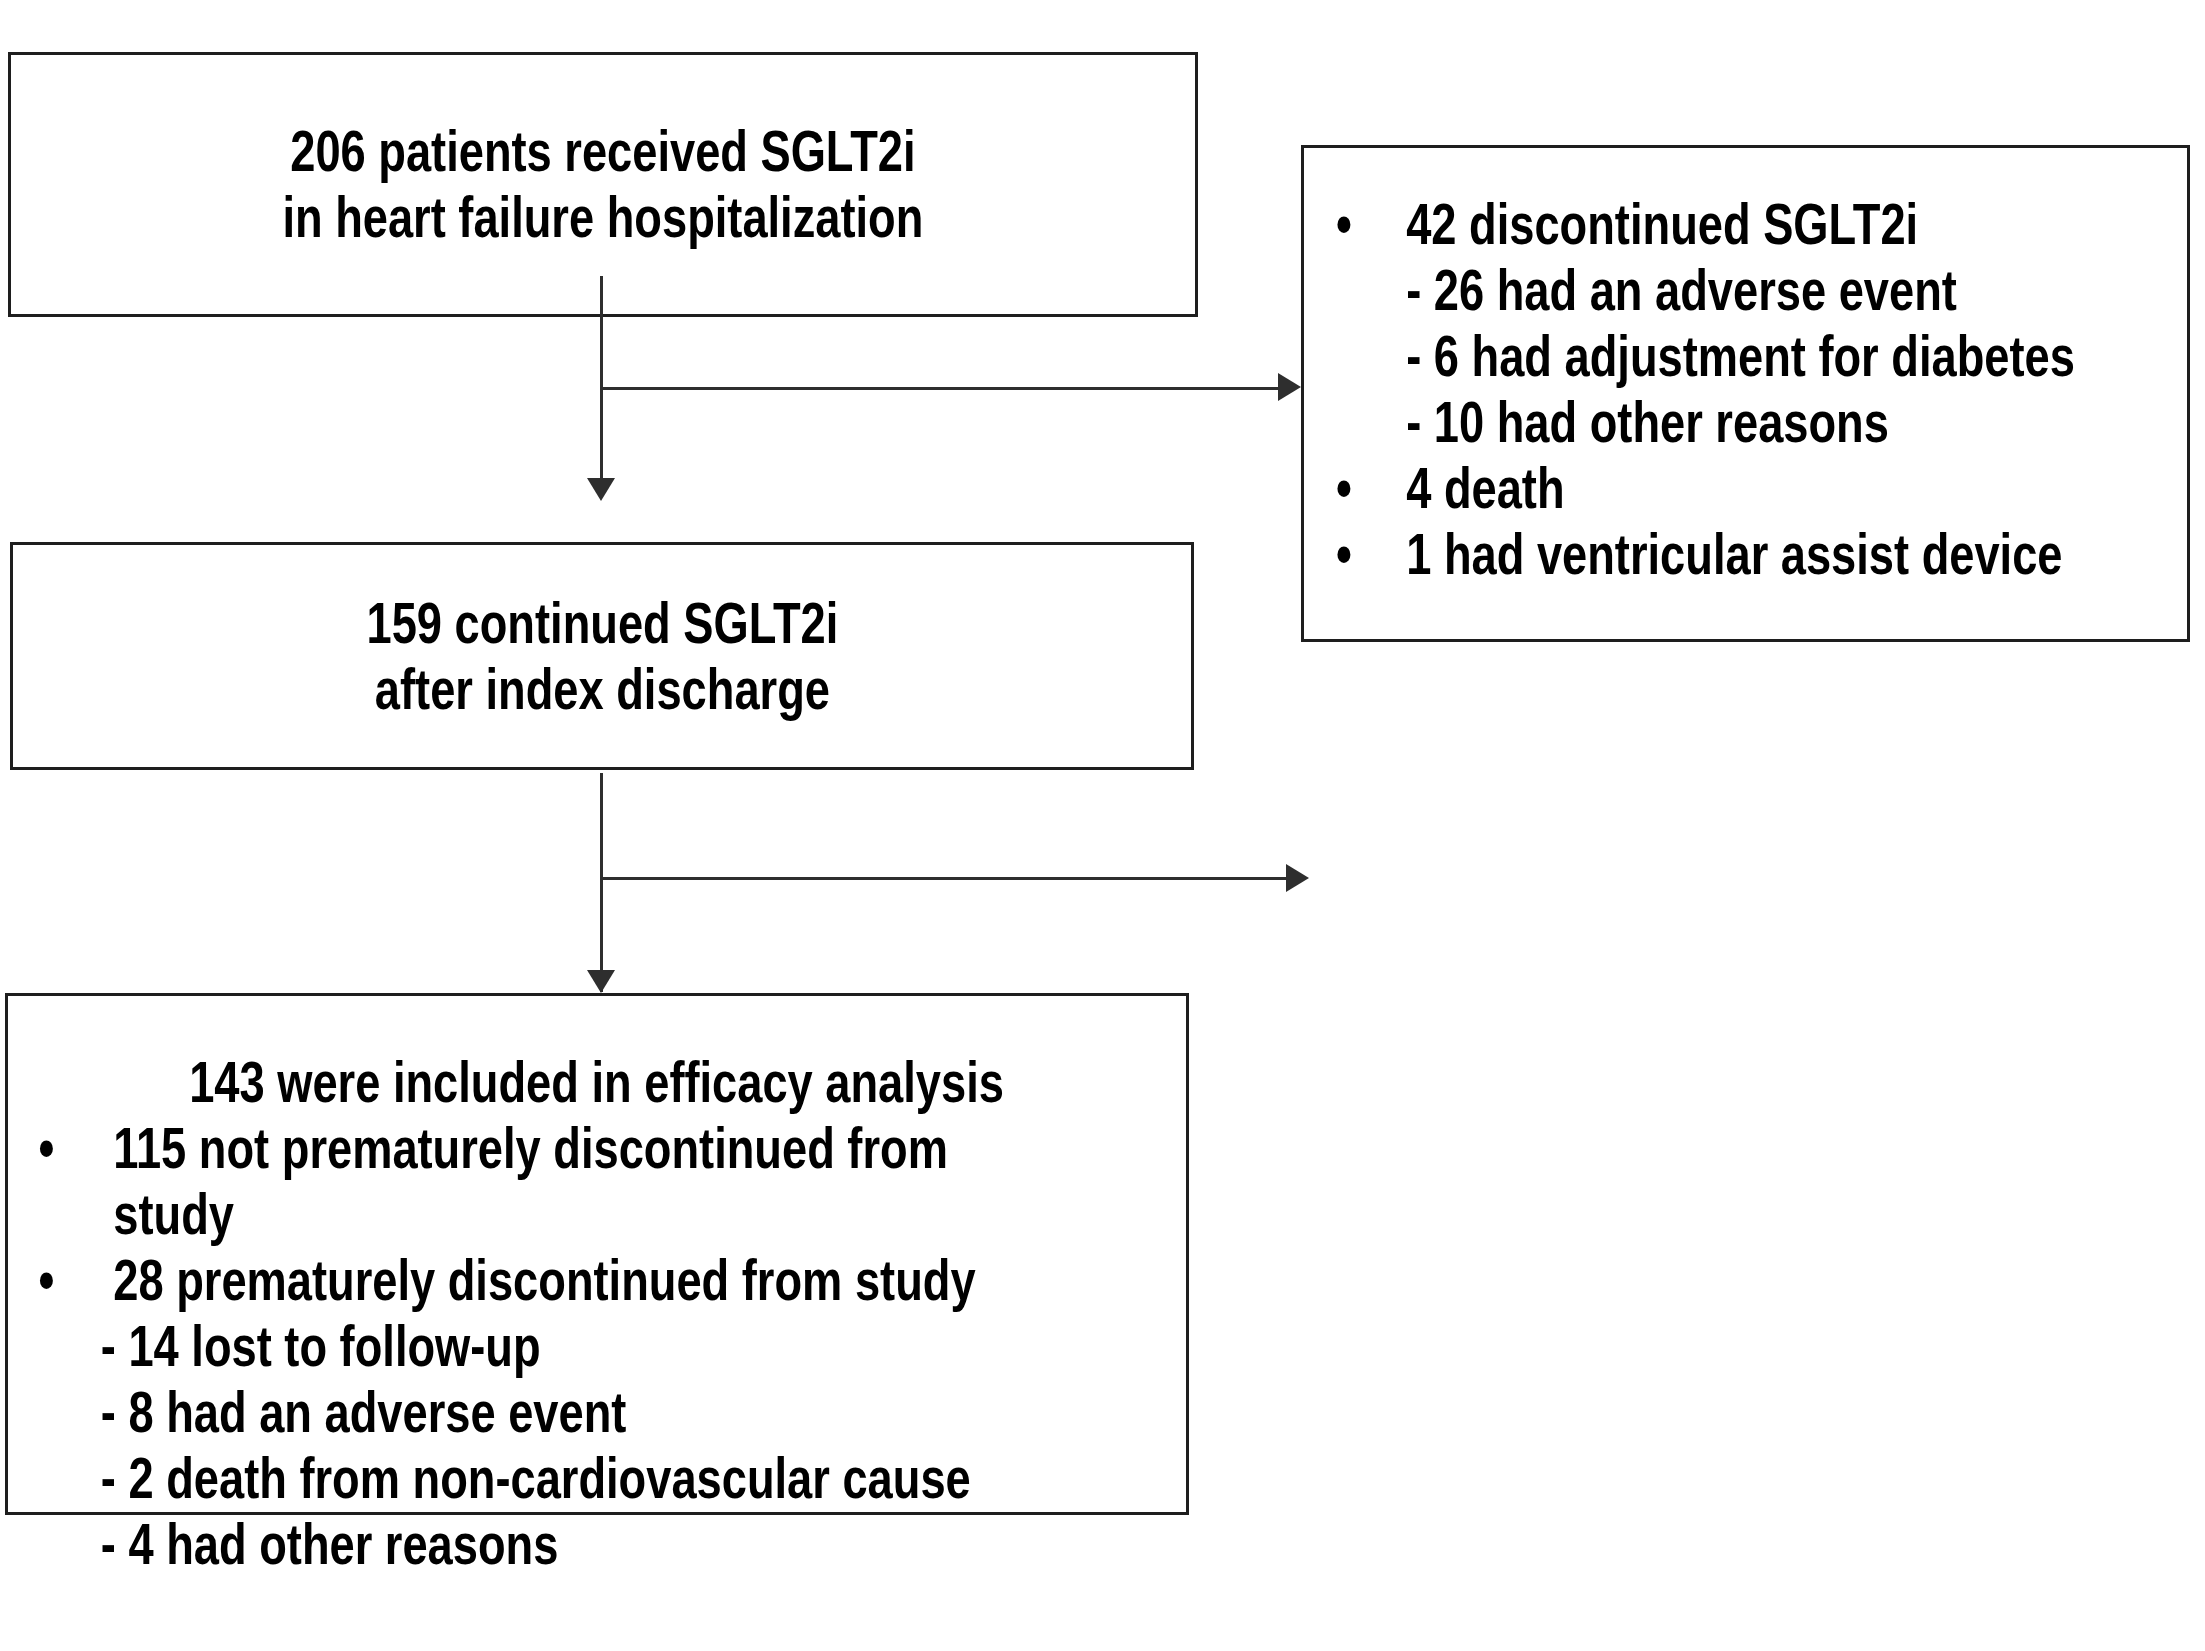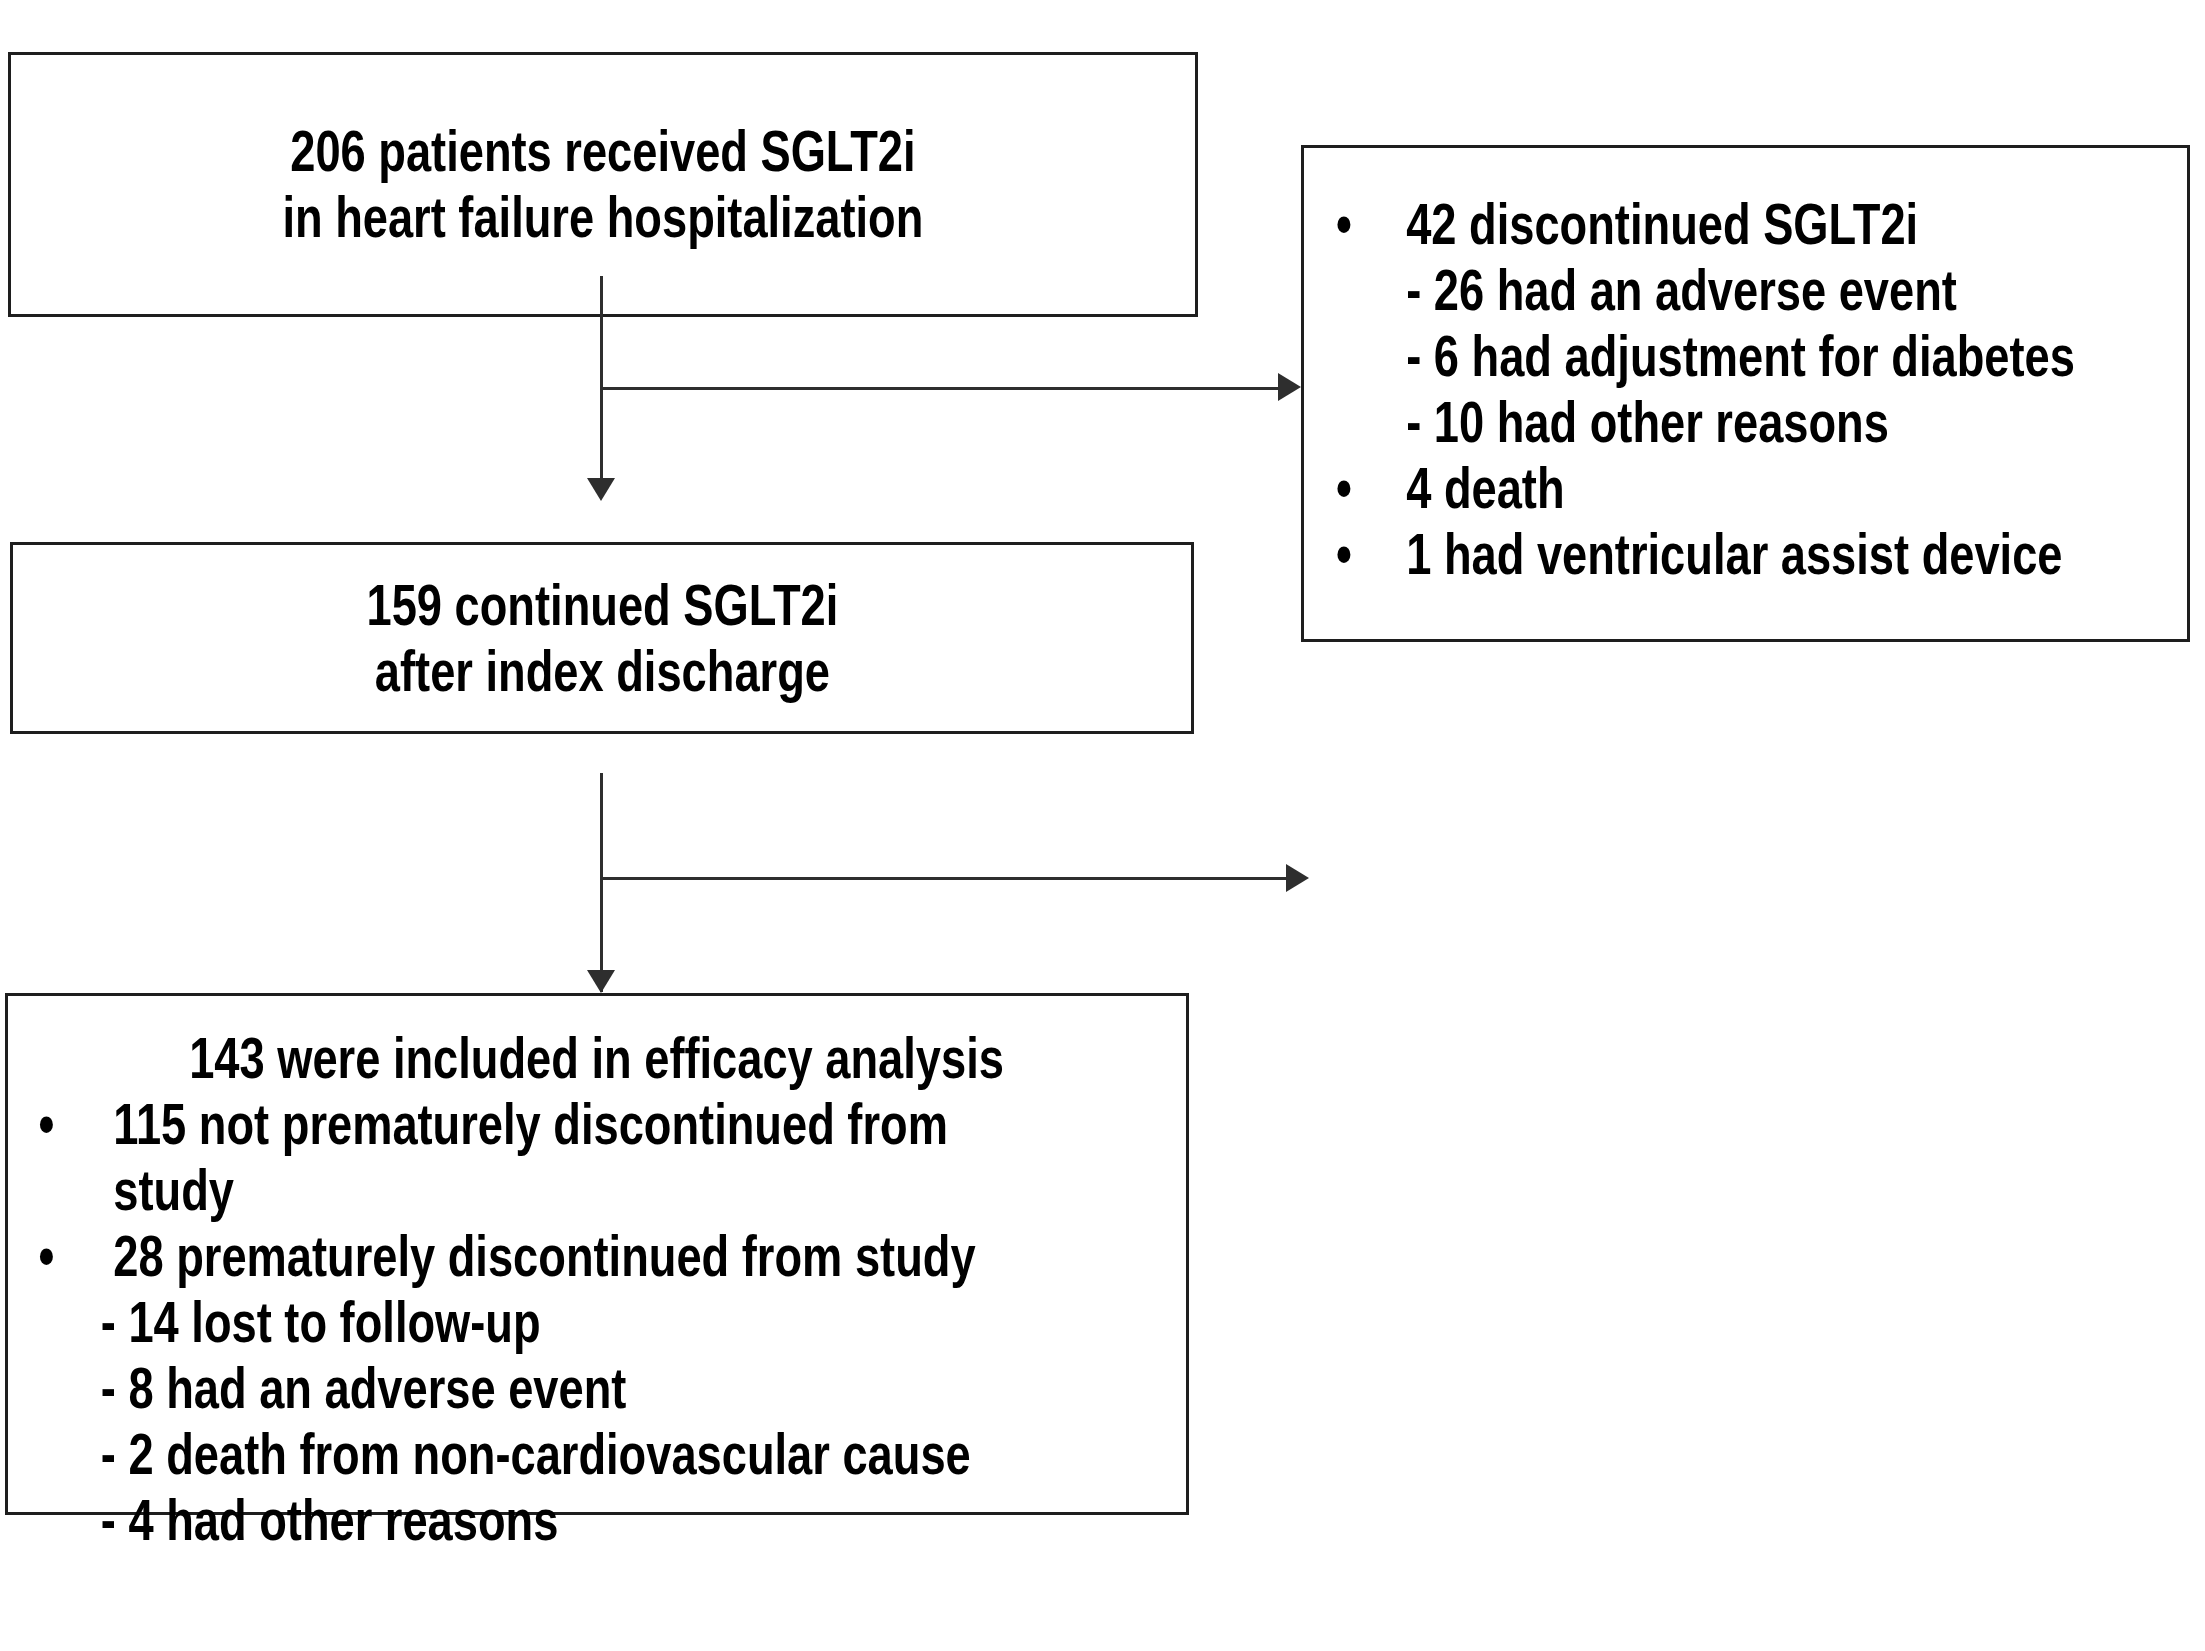--- a/index.html
+++ b/index.html
@@ -44,23 +44,23 @@
   .heading{text-align:center;}
   .wrapcap{white-space:normal;max-width:1225px;}
 
   
   #box-received{left:8.3px;top:11.6px;width:1190px;height:265px;}
   #box-discontinued{left:1301px;top:145px;width:889px;height:497px;padding-top:43px;}
   #box-discontinued .content{width:1131px;}
   #box-discontinued .brow{padding-left:41px;}
   #box-discontinued .bullet-cell{width:90px;}
   #box-discontinued .sub{padding-left:131px;}
-  #box-continued{left:10px;top:502px;width:1184px;height:192px;}
+  #box-continued{left:10px;top:502px;width:1184px;height:228px;}
   #box-lost{left:1310px;top:795px;width:882px;height:168px;}
-  #box-efficacy{left:5px;top:993px;width:1184px;height:522px;padding-top:29px;}
+  #box-efficacy{left:5px;top:993px;width:1184px;height:522px;padding-top:53px;}
   #box-efficacy .content{width:1509px;}
   #box-efficacy .brow{padding-left:39px;}
   #box-efficacy .bullet-cell{width:96px;}
   #box-efficacy .sub{padding-left:119px;}
 
   
   .vline,.hline{position:absolute;background:var(--line);}
   #v1{left:600px;top:276px;width:2.5px;height:205px;}
   #v2{left:600px;top:773px;width:2.5px;height:219px;}
   #h1{left:602px;top:387px;width:680px;height:2.5px;}

